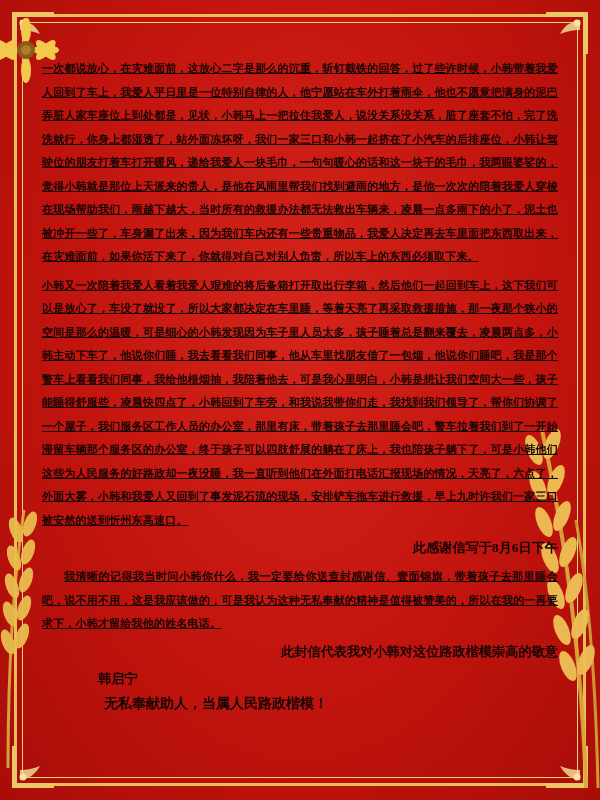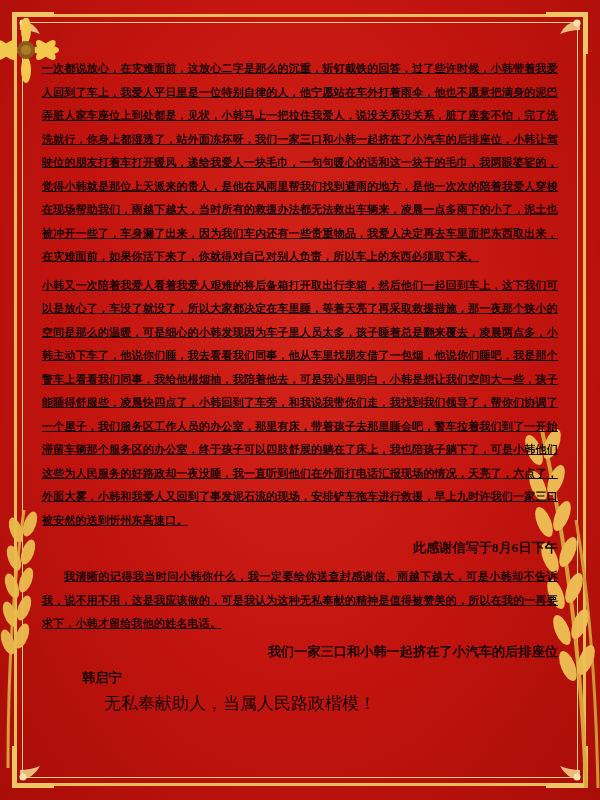--- a/index.html
+++ b/index.html
@@ -106,29 +106,29 @@
     font-size: 13.2px;
     line-height: 24px;
     font-family: "Liberation Serif", "DejaVu Serif", serif;
     font-weight: 600;
     margin: 4px 0 0 0;
     text-align: right;
   }
   .name-line {
     font-size: 13.2px;
     line-height: 25px;
-    font-family: Liberation Mono, monospace;
-    font-weight: 600;
-    margin: 2px 0 0 40px;
+    font-family: Liberation Sans, sans-serif;
+    font-weight: 600;
+    margin: 2px 0 0 56px;
   }
   .slogan-line {
-    font-size: 17px;
+    font-size: 14px;
     line-height: 25px;
     font-family: "Liberation Serif", "DejaVu Serif", serif;
-    font-weight: 400;
+    font-weight: 700;
     margin: 0 0 0 62px;
   }
   .footer {
     position: absolute;
     right: 46px;
     bottom: 28px;
     font-size: 12.5px;
     font-family: "Liberation Serif", "DejaVu Serif", serif;
     font-weight: 600;
     color: #160505;
@@ -229,20 +229,20 @@
         <ellipse cx="78" cy="296" rx="7" ry="16" transform="rotate(-22 78 296)"></ellipse>
         <ellipse cx="96" cy="290" rx="7" ry="16" transform="rotate(22 96 290)"></ellipse>
       </g>
     </svg>
   </div>
 
   <div class="content">
     <p class="para">一次都说放心，在灾难面前，这放心二字是那么的沉重，斩钉截铁的回答，过了些许时候，小韩带着我爱人回到了车上，我爱人平日里是一位特别自律的人，他宁愿站在车外打着雨伞，他也不愿意把满身的泥巴弄脏人家车座位上到处都是，见状，小韩马上一把拉住我爱人，说没关系没关系，脏了座套不怕，完了洗洗就行，你身上都湿透了，站外面冻坏呀，我们一家三口和小韩一起挤在了小汽车的后排座位，小韩让驾驶位的朋友打着车打开暖风，递给我爱人一块毛巾，一句句暖心的话和这一块干的毛巾，我两眼婆娑的，觉得小韩就是那位上天派来的贵人，是他在风雨里帮我们找到避雨的地方，是他一次次的陪着我爱人穿梭在现场帮助我们，雨越下越大，当时所有的救援办法都无法救出车辆来，凌晨一点多雨下的小了，泥土也被冲开一些了，车身漏了出来，因为我们车内还有一些贵重物品，我爱人决定再去车里面把东西取出来，在灾难面前，如果你活下来了，你就得对自己对别人负责，所以车上的东西必须取下来。</p>
     <p class="para">小韩又一次陪着我爱人看着我爱人艰难的将后备箱打开取出行李箱，然后他们一起回到车上，这下我们可以是放心了，车没了就没了，所以大家都决定在车里睡，等着天亮了再采取救援措施，那一夜那个狭小的空间是那么的温暖，可是细心的小韩发现因为车子里人员太多，孩子睡着总是翻来覆去，凌晨两点多，小韩主动下车了，他说你们睡，我去看看我们同事，他从车里找朋友借了一包烟，他说你们睡吧，我是那个警车上看看我们同事，我给他根烟抽，我陪着他去，可是我心里明白，小韩是想让我们空间大一些，孩子能睡得舒服些，凌晨快四点了，小韩回到了车旁，和我说我带你们走，我找到我们领导了，帮你们协调了一个屋子，我们服务区工作人员的办公室，那里有床，带着孩子去那里睡会吧，警车拉着我们到了一开始滞留车辆那个服务区的办公室，终于孩子可以四肢舒展的躺在了床上，我也陪孩子躺下了，可是小韩他们这些为人民服务的好路政却一夜没睡，我一直听到他们在外面打电话汇报现场的情况，天亮了，六点了，外面大雾，小韩和我爱人又回到了事发泥石流的现场，安排铲车拖车进行救援，早上九时许我们一家三口被安然的送到忻州东高速口。</p>
     <div class="sig-line">此感谢信写于8月6日下午</div>
-    <p class="para indent">我清晰的记得我当时问小韩你什么，我一定要给你送查封感谢信、雨越下越大，可是小韩却不告诉我，说不用不用，这是我应该做的，可是我认为这种无私奉献的精神是值得被赞美的，所以在我的一再要求下，小韩才留给我他的姓名电话。</p>
-    <div class="sig-line">我们一家三口和小韩一起挤在了小汽车的后排座位</div>
+    <p class="para indent">我清晰的记得我当时问小韩你什么，我一定要给你送查封感谢信、壹面锦旗，带着孩子去那里睡会吧，说不用不用，这是我应该做的，可是我认为这种无私奉献的精神是值得被赞美的，所以在我的一再要求下，小韩才留给我他的姓名电话。</p>
+    <div class="sig-line">此封信代表我对小韩对这位路政楷模崇高的敬意</div>
     <div class="name-line">韩启宁</div>
     <div class="slogan-line">无私奉献助人，当属人民路政楷模！</div>
   </div>
 
 
 </div>
 
 </body></html>

